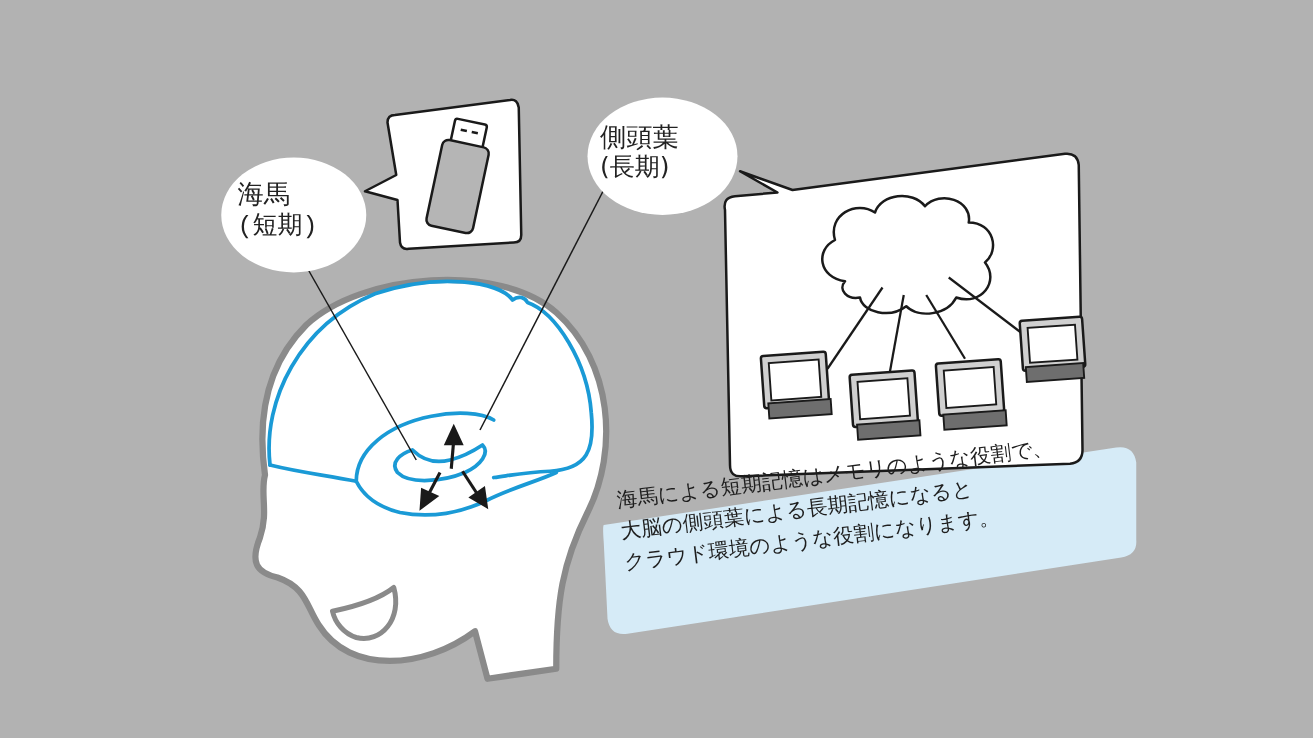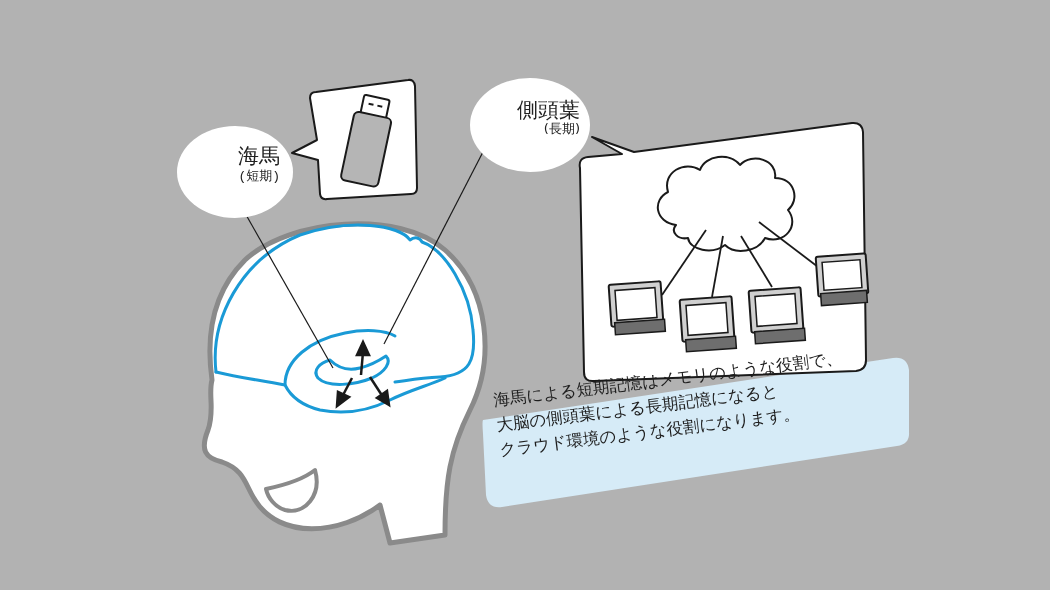--- a/index.html
+++ b/index.html
@@ -1,23 +1,23 @@
 <!DOCTYPE html>
 <html><head>
   <meta charset="utf-8">
   <style>
     html, body { margin: 0; padding: 0; }
     body { width: 1050px; height: 590px; overflow: hidden; background: #b2b2b2; position: relative; font-family: "DejaVu Sans", sans-serif; }
     svg.stage { position: absolute; left: 0; top: 0; }
     .label {
-      position: absolute; text-align: right; color: #222;
+      position: absolute; text-align: left; color: #222;
       font-family: "DejaVu Sans", sans-serif; line-height: 1.15;
     }
     .label .l1 { display: block; font-size: 21px; }
-    .label .l2 { display: block; font-size: 13px; }
+    .label .l2 { display: block; font-size: 20px; }
     .caption {
       position: absolute; left: 492px; top: 388px; width: 400px;
       transform: rotate(-7deg); transform-origin: 0 0;
       font-size: 16.5px; line-height: 25px; color: #1e1e1e;
       font-family: "DejaVu Sans", sans-serif;
     }
     .caption span { display: block; white-space: nowrap; }
   </style>
 </head>
 <body>

